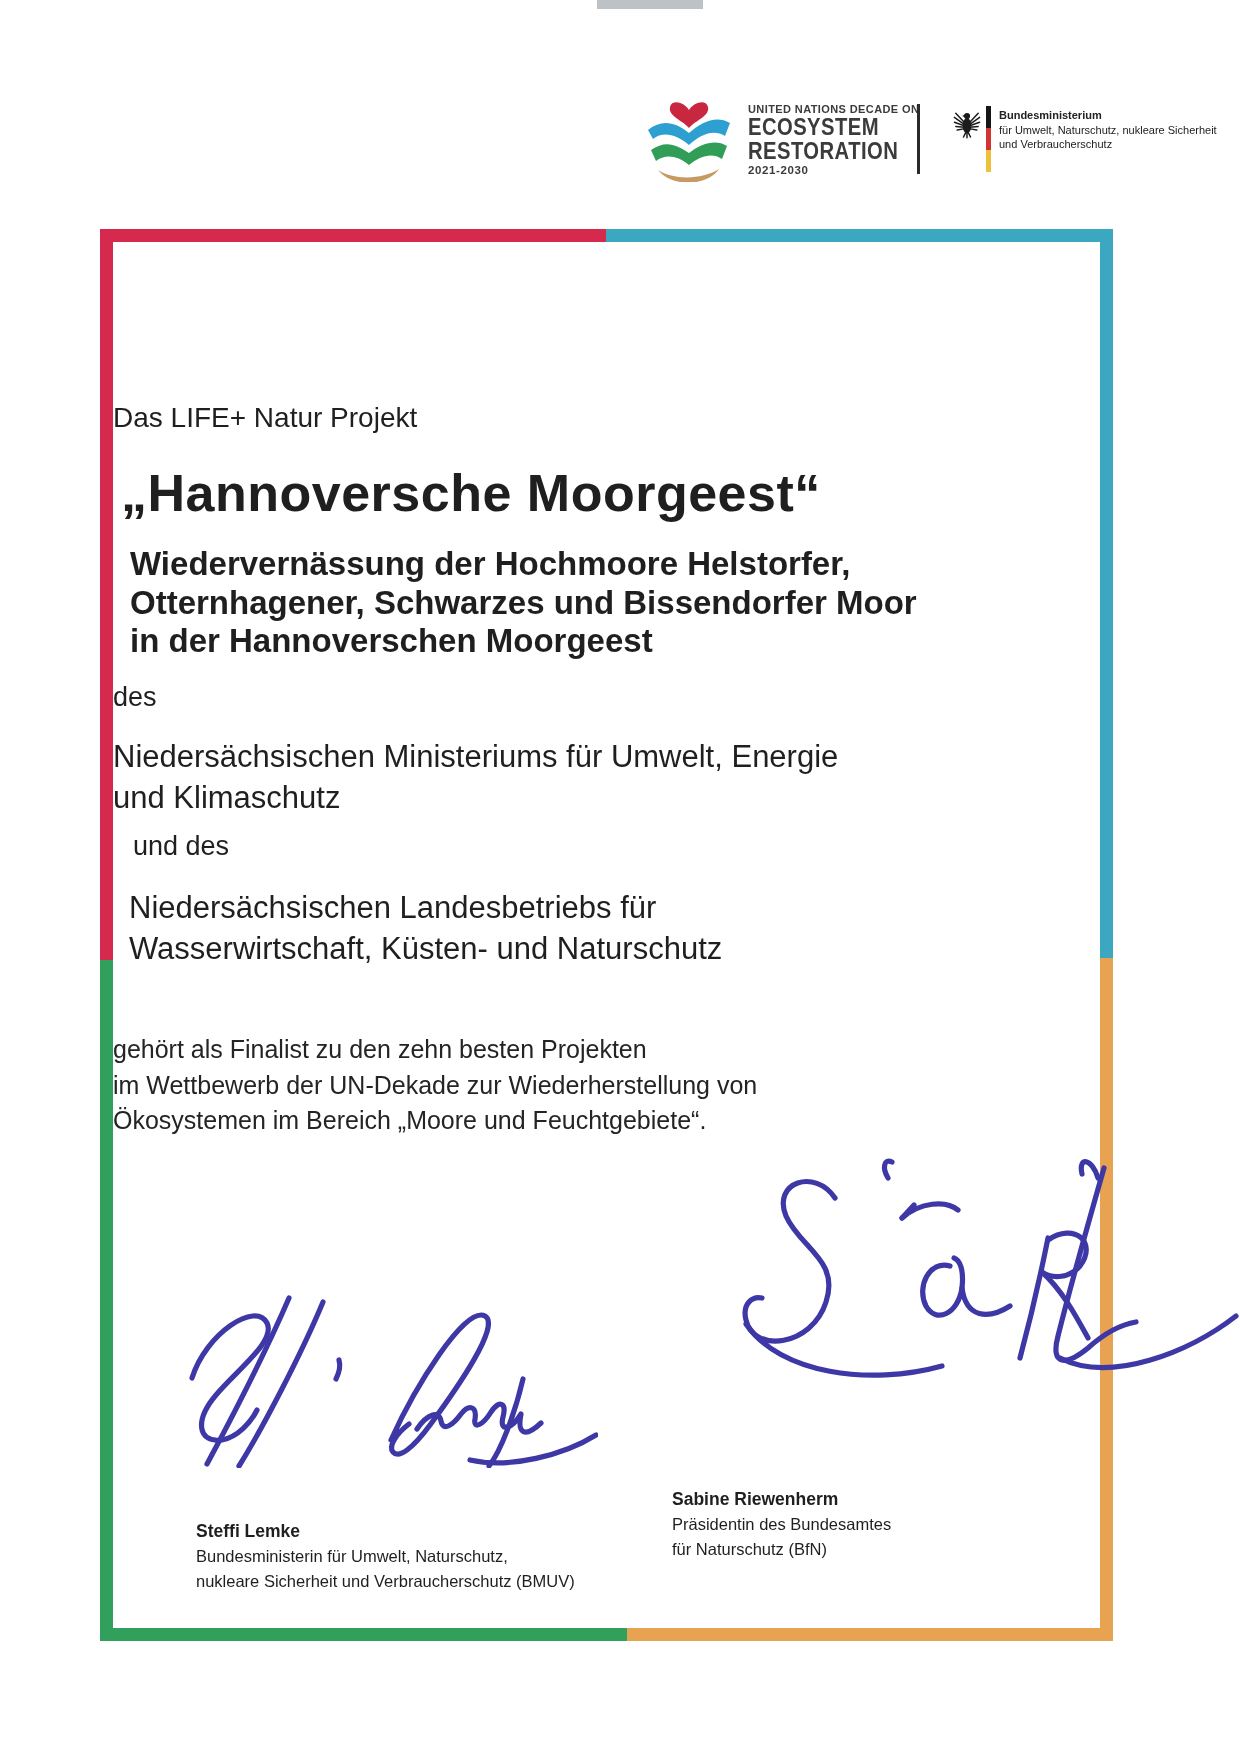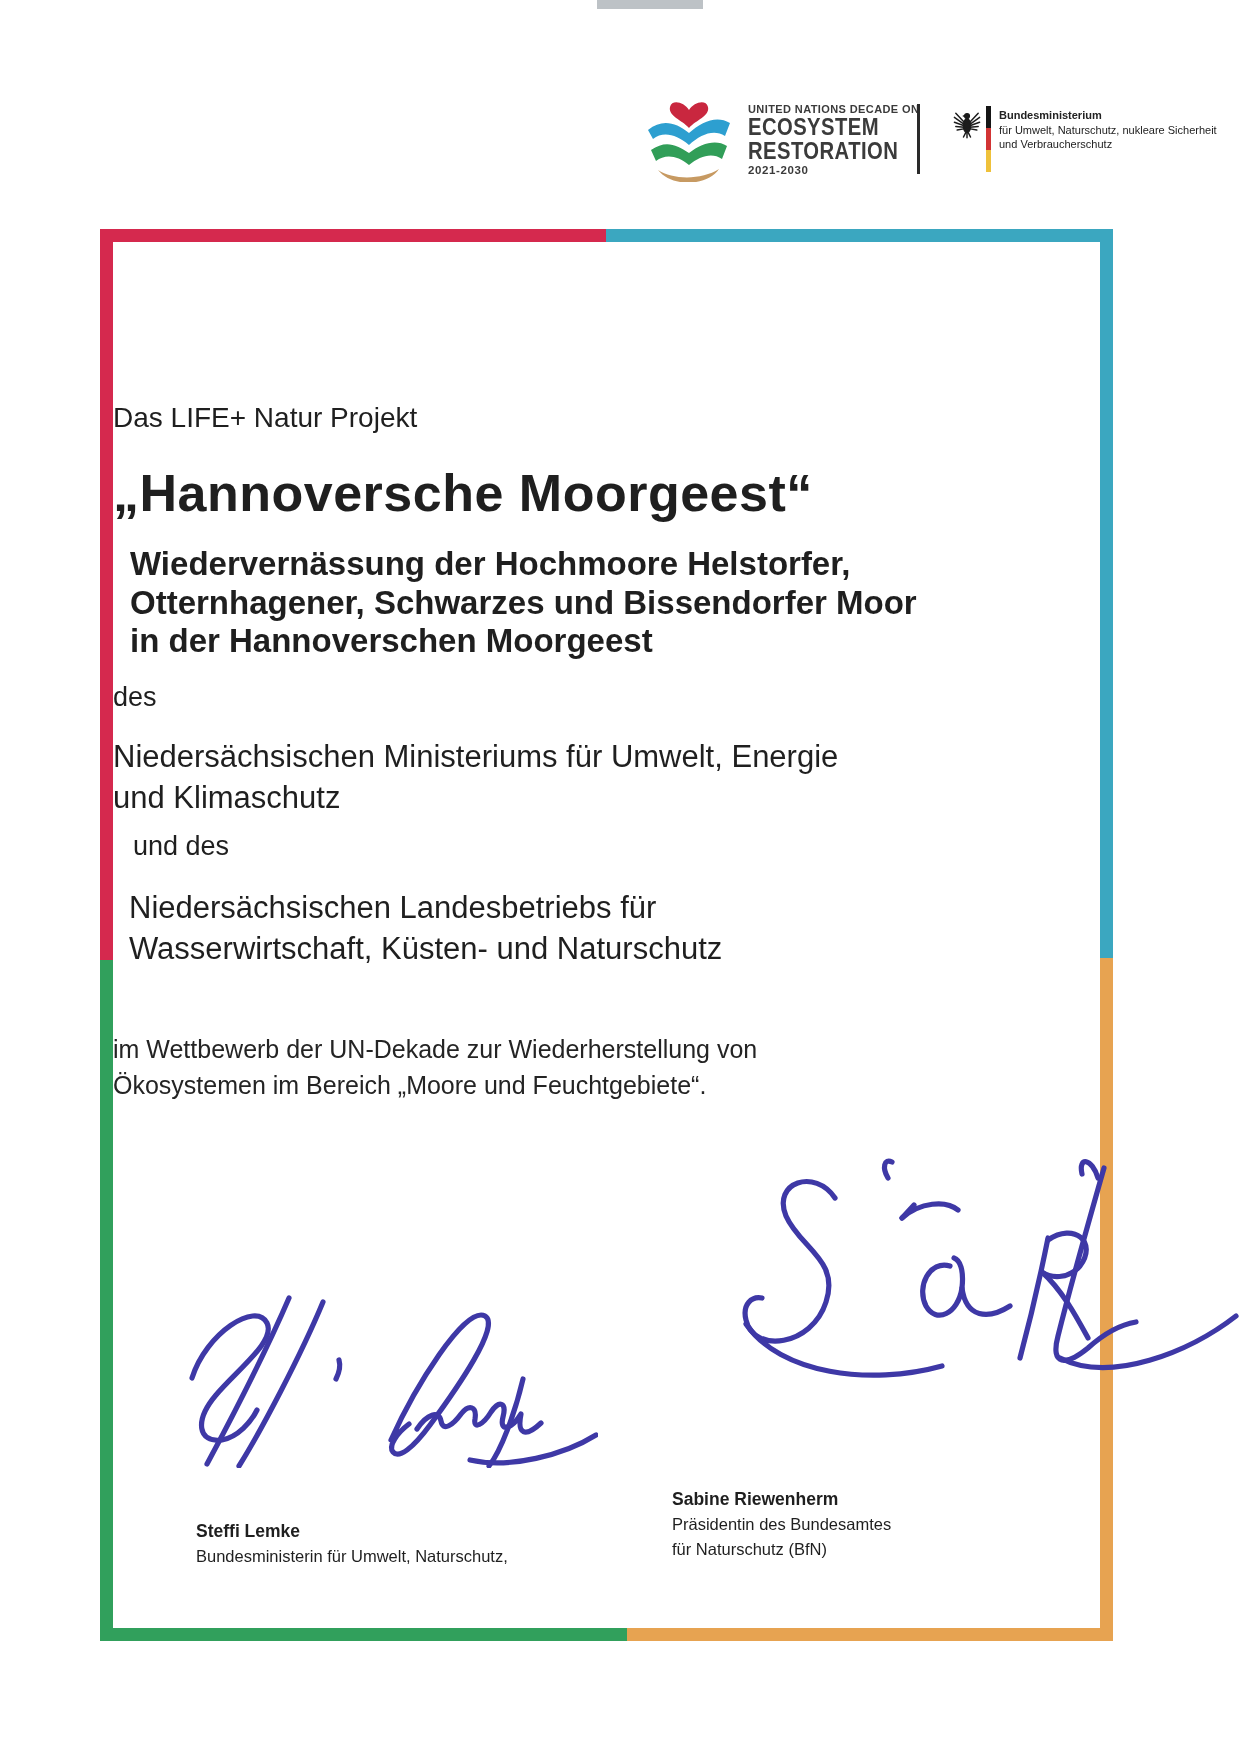--- a/index.html
+++ b/index.html
@@ -45,21 +45,21 @@
   .frame-bottom{left:100px;top:1628px;width:1013px;height:13px;
     background:linear-gradient(to right,var(--green) 0 52%,var(--orange) 52% 100%);}
   .frame-left{left:100px;top:229px;width:13px;height:1412px;
     background:linear-gradient(to bottom,var(--red) 0 51.8%,var(--green) 51.8% 100%);}
   .frame-right{left:1100px;top:229px;width:13px;height:1412px;
     background:linear-gradient(to bottom,var(--teal) 0 51.6%,var(--orange) 51.6% 100%);}
 
   
   .cline{left:113px;width:871px;text-align:left;white-space:nowrap;}
   .intro{top:402px;font-size:28px;}
-  .title{top:463px;font-size:52px;font-weight:bold;letter-spacing:.5px;}
+  .title{top:463px;font-size:52px;font-weight:bold;letter-spacing:.5px;padding-left:8px;}
   .subtitle{top:545px;font-size:33px;font-weight:bold;line-height:38.7px;padding-left:17px;}
   .conn1{top:682px;font-size:27px;}
   .org1{top:736px;font-size:31px;line-height:41px;}
   .conn2{top:831px;font-size:27px;margin-left:20px;}
   .org2{top:887px;font-size:31px;line-height:41px;margin-left:16px;}
   .award{top:1032px;font-size:25px;line-height:35.6px;color:#242424;}
 
   
   .sig{color:var(--ink);}
   .sig path{fill:none;stroke:currentColor;stroke-width:5.2;stroke-linecap:round;stroke-linejoin:round;}
@@ -149,20 +149,21 @@
 </div>
 
 <div class="abs cline conn2">und des</div>
 
 <div class="abs cline org2">
   <div>Niedersächsischen Landesbetriebs für</div>
   <div>Wasserwirtschaft, Küsten- und Naturschutz</div>
 </div>
 
 <div class="abs cline award">
+  <div>gehört als Finalist zu den zehn besten Projekten</div>
   <div>im Wettbewerb der UN-Dekade zur Wiederherstellung von</div>
   <div>Ökosystemen im Bereich „Moore und Feuchtgebiete“.</div>
 </div>
 
 <svg class="abs sig sig-left" viewBox="0 0 430 185">
   <path d="M24,95 C38,50 88,18 99,40 C108,58 70,86 48,112 C26,138 30,160 54,157 C70,154 83,139 89,127"></path>
   <path d="M121,15 C99,66 61,140 39,181"></path>
   <path d="M155,19 C133,72 93,148 71,183"></path>
   <path d="M171,77 C173,84 171,90 168,96"></path>
   <path d="M223,157 C246,106 297,22 317,33 C333,42 290,104 262,142 C245,165 231,176 225,169 C220,163 229,150 241,141"></path>
@@ -183,19 +184,20 @@
   <path d="M398,92 C424,74 448,94 430,118 C418,132 400,130 392,124"></path>
   <path d="M392,124 C412,142 426,168 438,190"></path>
   <path d="M448,30 C442,10 428,8 432,26"></path>
   <path d="M454,20 C438,76 418,148 408,188 C400,218 416,218 438,200 C458,182 474,176 486,174"></path>
   <path d="M410,210 C460,236 540,204 586,168"></path>
 </svg>
 
 <div class="abs signer signer-left">
   <div class="name">Steffi Lemke</div>
   <div>Bundesministerin für Umwelt, Naturschutz,</div>
+  <div>nukleare Sicherheit und Verbraucherschutz (BMUV)</div>
 </div>
 
 <div class="abs signer signer-right">
   <div class="name">Sabine Riewenherm</div>
   <div>Präsidentin des Bundesamtes</div>
   <div>für Naturschutz (BfN)</div>
 </div>
 
 </body></html>

